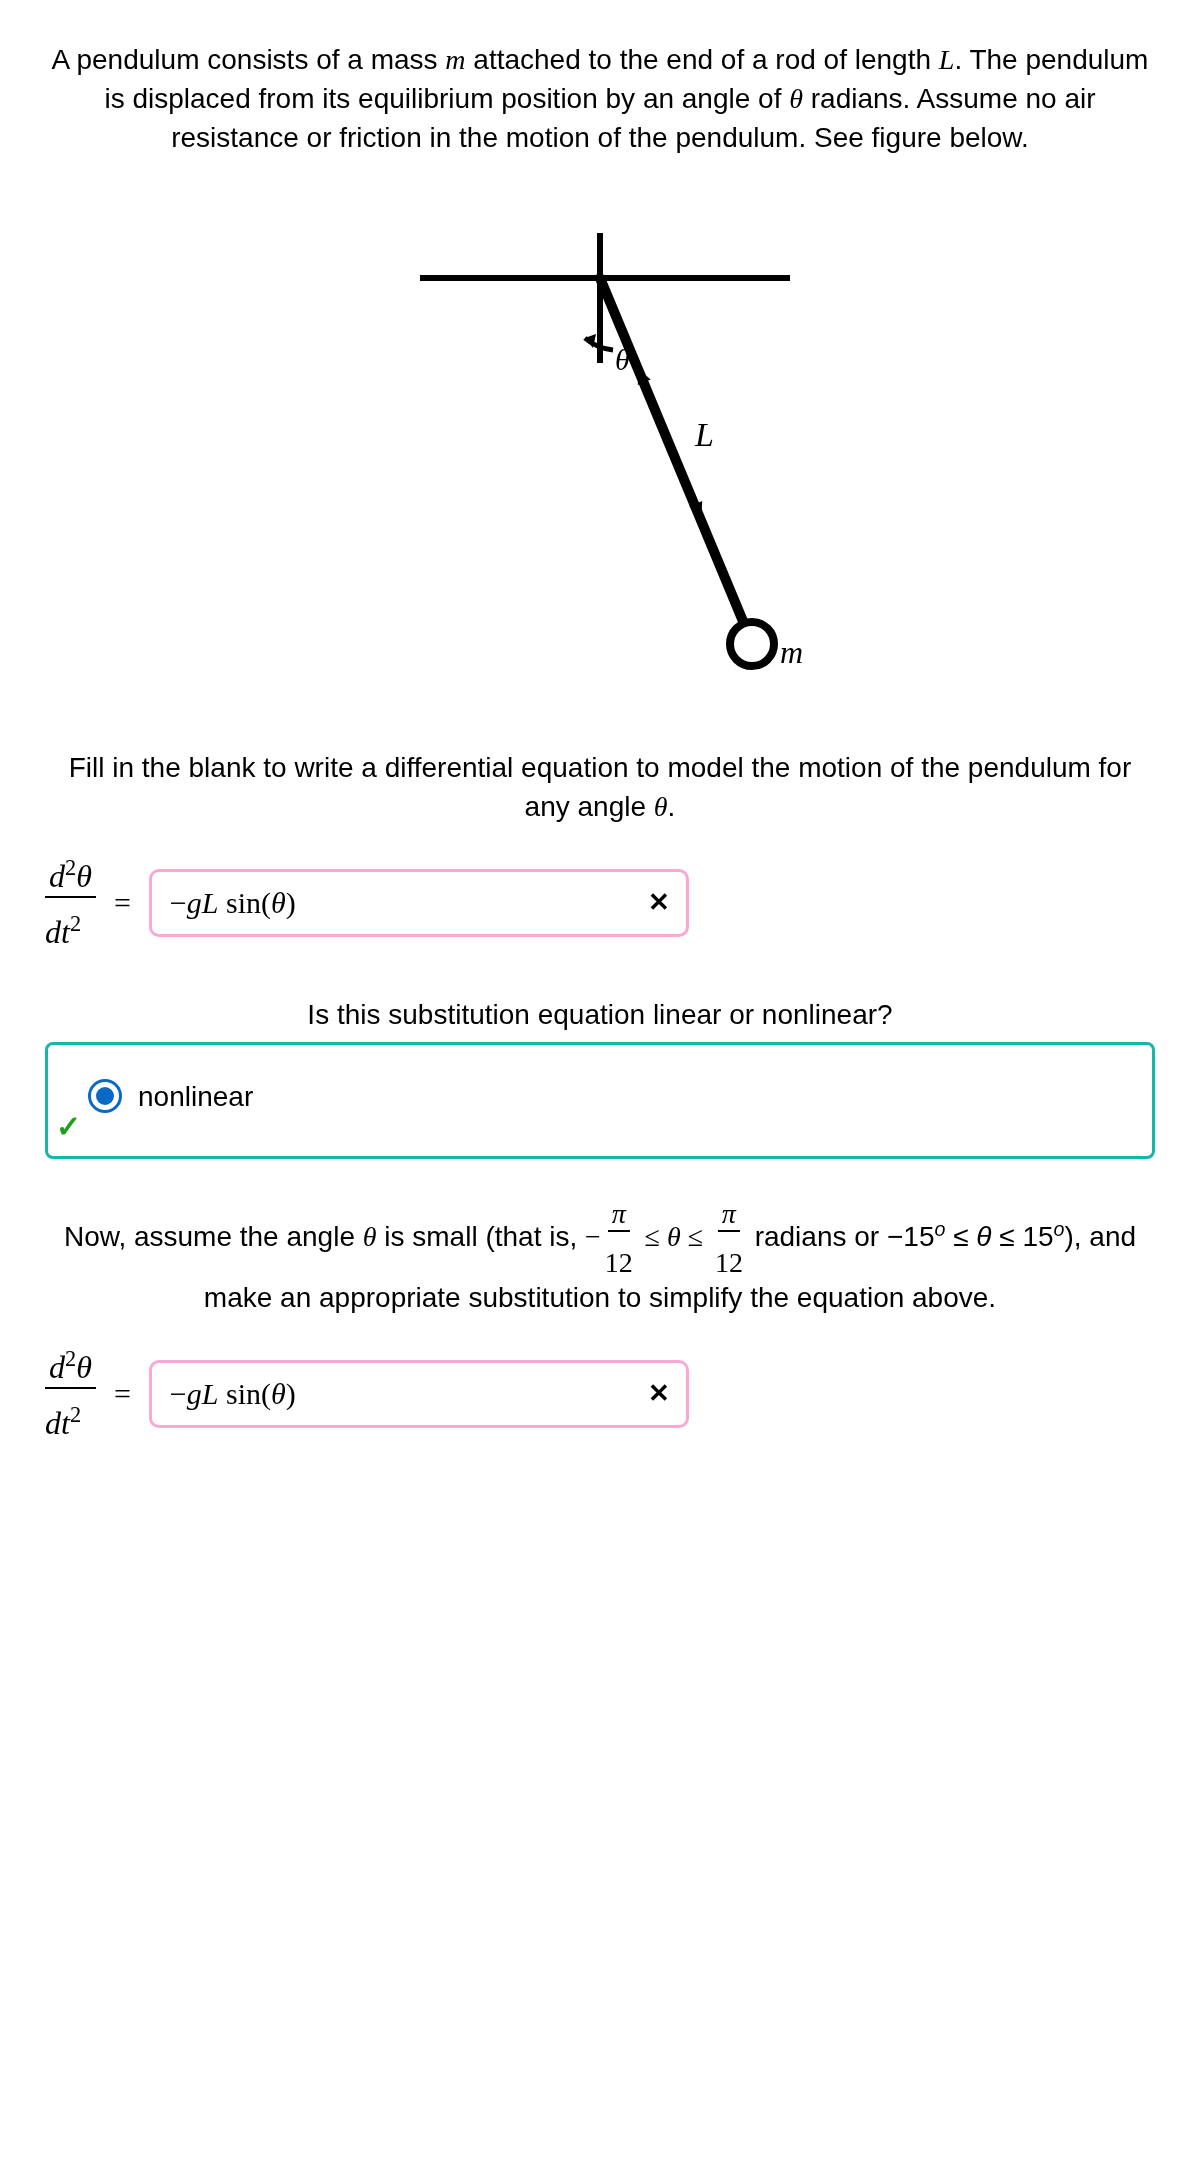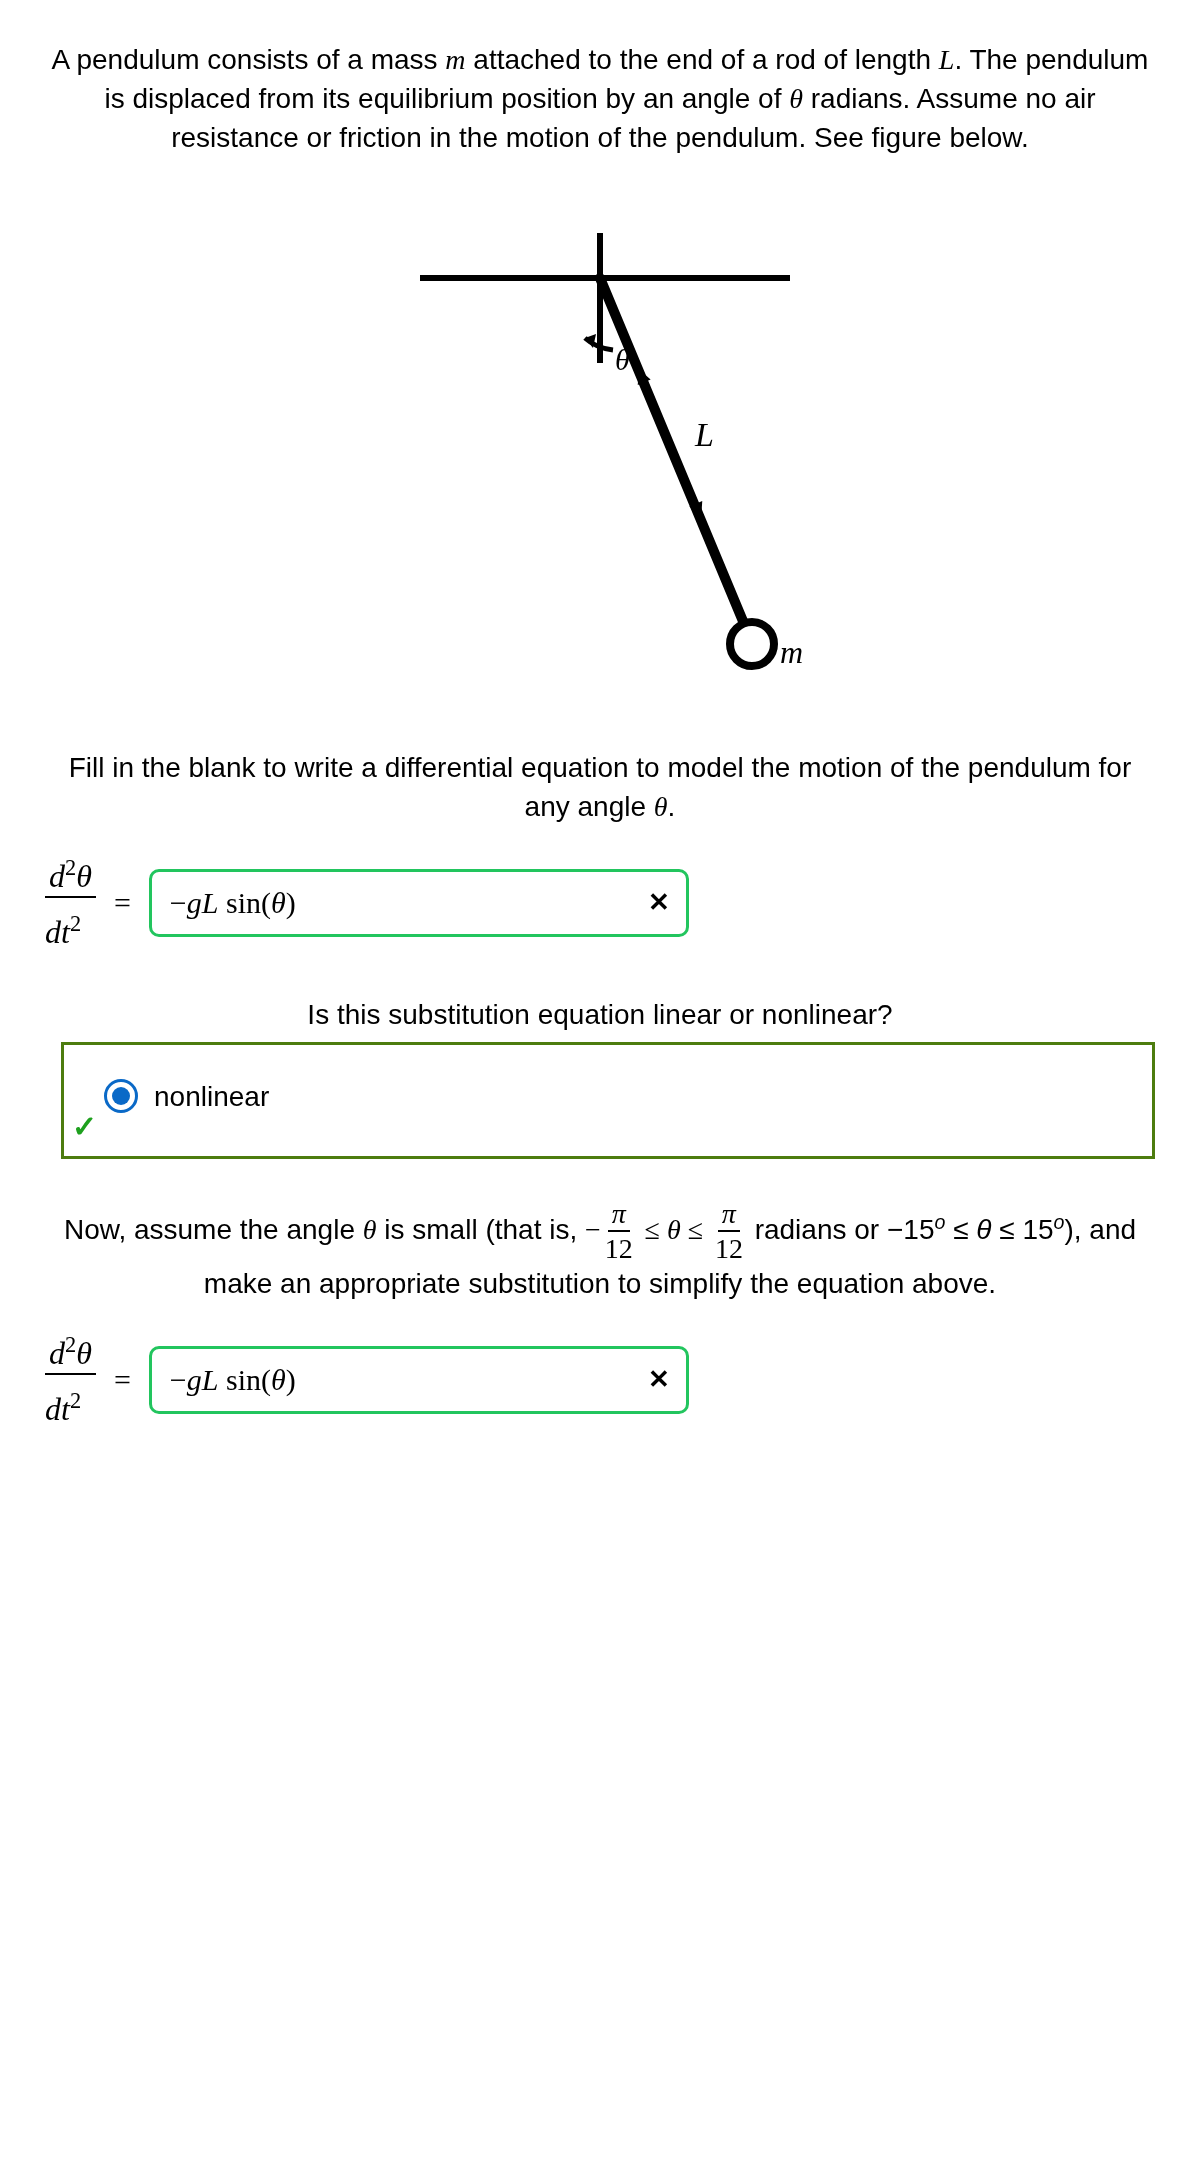--- a/index.html
+++ b/index.html
@@ -39,36 +39,36 @@
   .frac .den { padding-top: 14px; }
   .eq-eq { font-family: "Times New Roman", serif; font-size: 30px; }
   .answer-box {
     font-family: "Times New Roman", serif;
     font-size: 30px;
     padding: 10px 55px 10px 18px;
     border-radius: 10px;
     position: relative;
     min-width: 540px;
   }
-  .answer-box.wrong { border: 3px solid #22c55e; }
+  .answer-box.wrong { border: 3px solid #f9a8d4; }
   .answer-box .xmark {
     position: absolute;
     right: 16px;
     top: 50%;
     transform: translateY(-50%);
     font-weight: bold;
     font-size: 26px;
     color: #000;
   }
   .radio-group {
-    border: 3px solid #4d7c0f;
-    border-radius: 0;
+    border: 3px solid #14b8a6;
+    border-radius: 8px;
     padding: 22px 40px 18px 40px;
     position: relative;
-    margin: 8px 0 40px 16px;
+    margin: 8px 0 40px 0;
   }
   .radio-row {
     display: flex;
     align-items: center;
     gap: 16px;
     margin: 10px 0 22px 0;
     font-size: 28px;
   }
   .radio-outer {
     width: 34px; height: 34px;
@@ -98,21 +98,21 @@
     display: inline-flex;
     flex-direction: column;
     align-items: center;
     font-family: "Times New Roman", serif;
     font-size: 28px;
     line-height: 1.05;
     vertical-align: middle;
     margin: 0 4px;
   }
   .frac-inline .n { border-bottom: 2px solid #000; padding: 0 4px 2px 4px; font-style: italic; }
-  .frac-inline .d { padding-top: 2px; }
+  .frac-inline .d { padding-top: 16px; }
   sup { font-size: 0.7em; }
 </style>
 </head>
 <body>
 
 <div class="prompt">
   A pendulum consists of a mass <span class="math-inline">m</span> attached to the end of a rod of length <span class="math-inline">L</span>. The pendulum is displaced from its equilibrium position by an angle of <span class="math-inline">θ</span> radians. Assume no air resistance or friction in the motion of the pendulum. See figure below.
 </div>
 
 <div class="figure-wrap">

